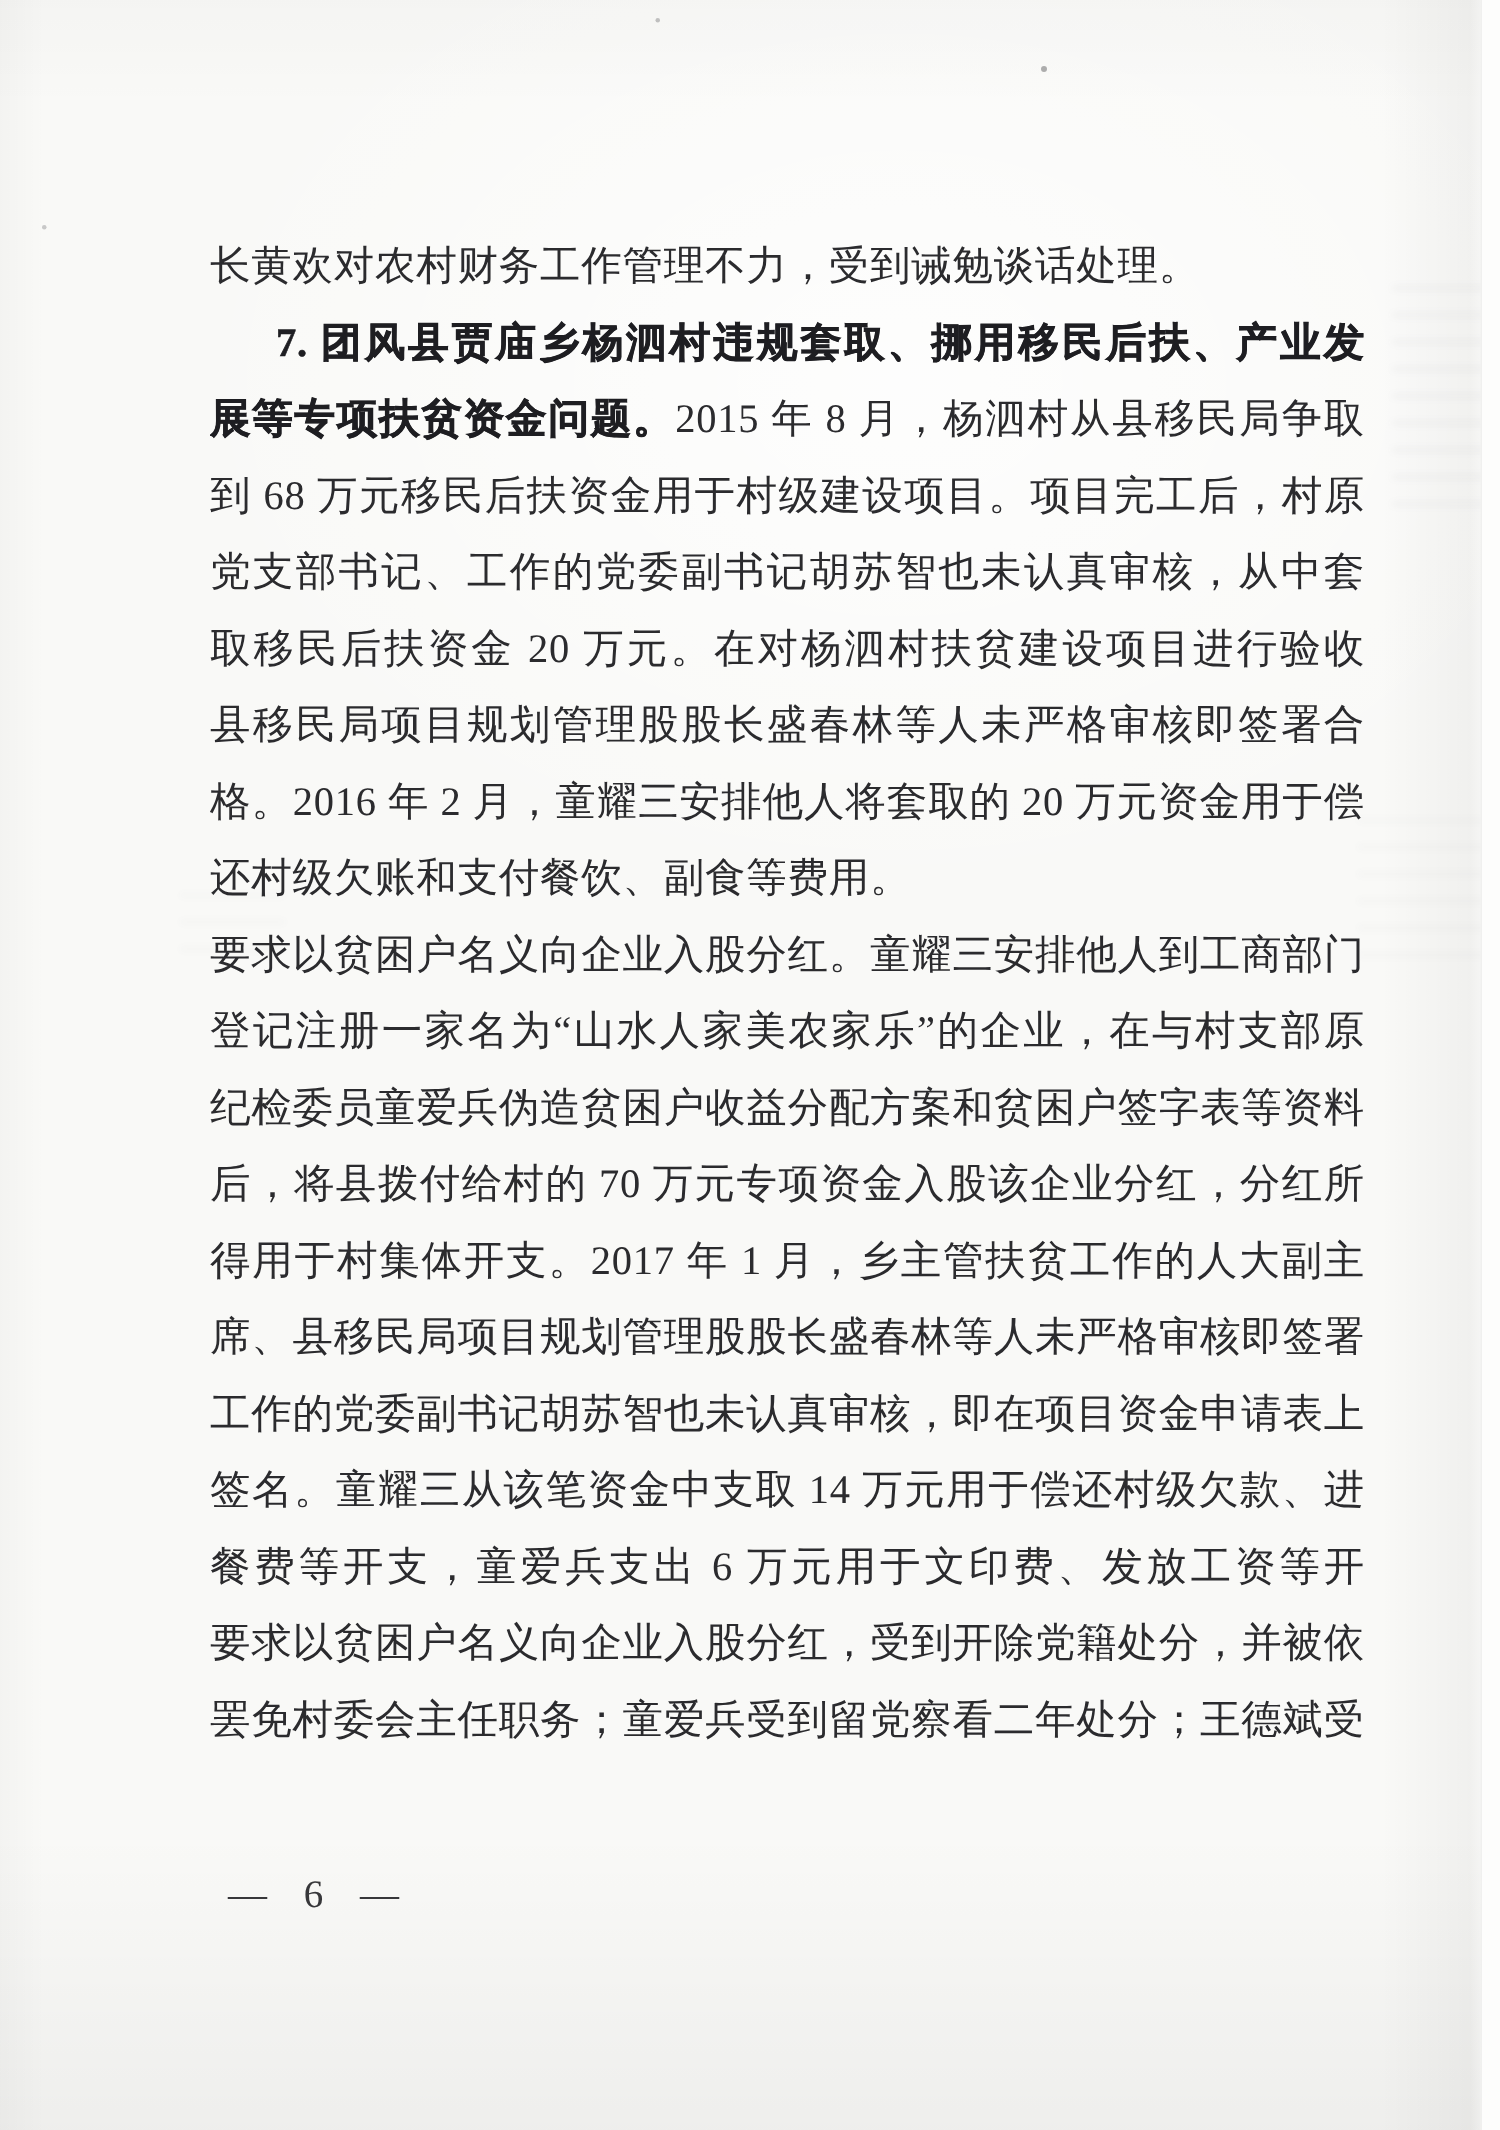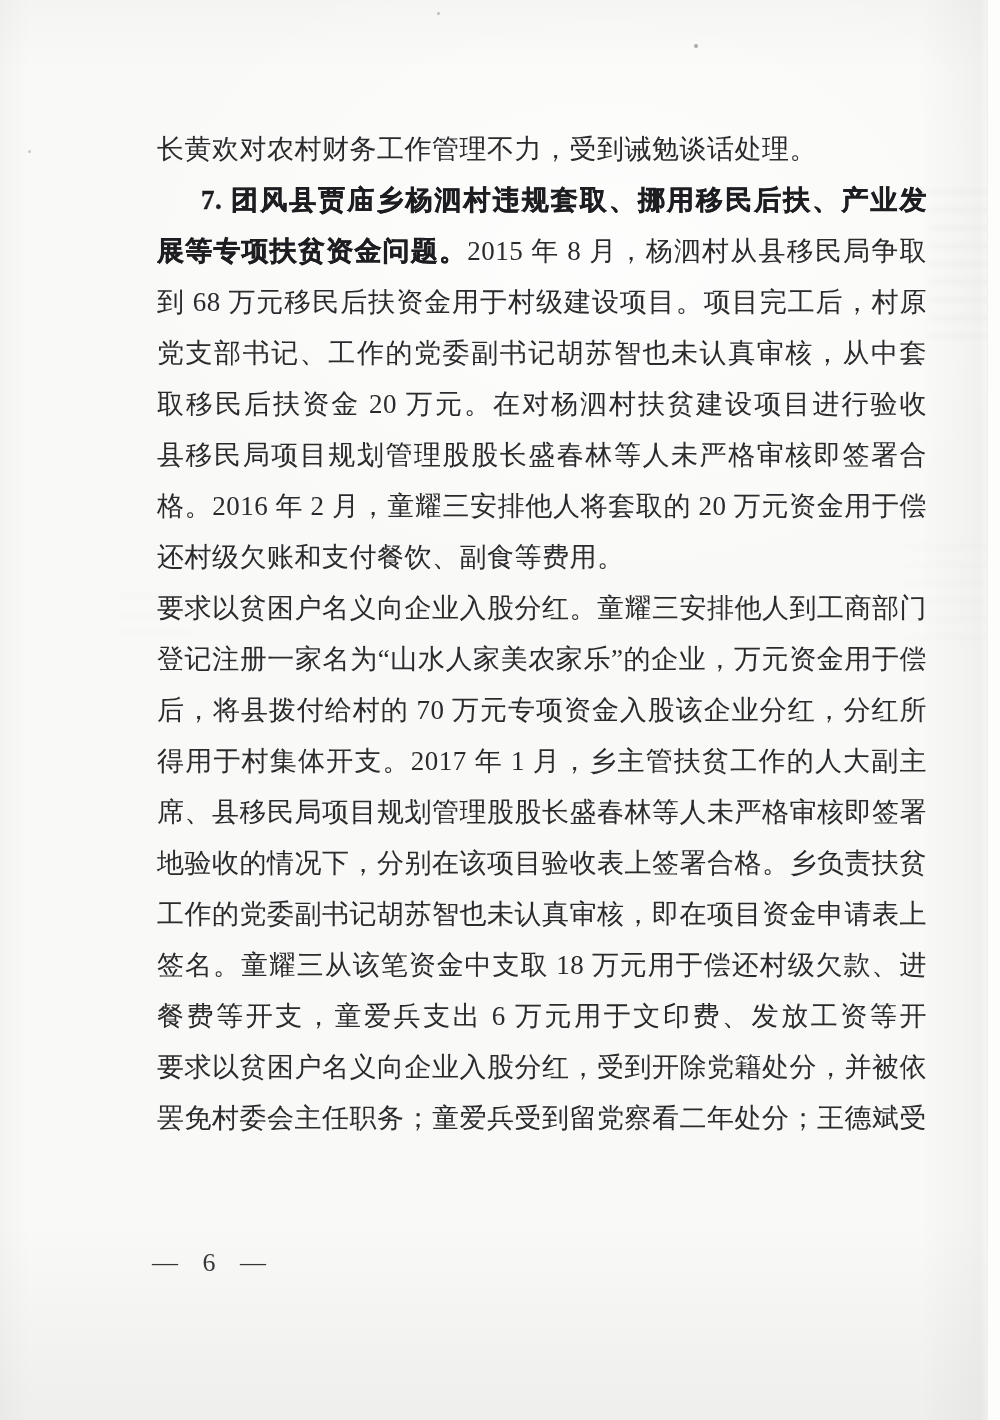--- a/index.html
+++ b/index.html
@@ -26,24 +26,23 @@
       var(--paper);
   }
   .edge-strip {
     position: absolute; right: 0; top: 0;
     width: 13px; height: 100%;
     background: #fdfdfc;
     border-left: 1px solid rgba(0,0,0,0.05);
   }
   .text-column {
     position: absolute;
-    left: 140px; top: 124px;
+    left: 140px; top: 152px;
     width: 770px;
     color: var(--ink);
-    margin-left: 17px;
   }
   .line {
     height: 51px;
     line-height: 51px;
     font-size: 27px;
     letter-spacing: 0.5px;
     text-align: justify;
     text-align-last: justify;
     text-justify: inter-character;
     overflow: hidden;
@@ -106,27 +105,27 @@
       <div class="line para-end"><span class="seg">长黄欢对农村财务工作管理不力，受到诫勉谈话处理。</span></div>
       <div class="line indent"><span class="seg bold">7. 团风县贾庙乡杨泗村违规套取、挪用移民后扶、产业发</span></div>
       <div class="line"><span class="seg bold">展等专项扶贫资金问题。</span><span class="seg">2015 年 8 月，杨泗村从县移民局争取</span></div>
       <div class="line"><span class="seg">到 68 万元移民后扶资金用于村级建设项目。项目完工后，村原</span></div>
       <div class="line"><span class="seg">党支部书记、工作的党委副书记胡苏智也未认真审核，从中套</span></div>
       <div class="line"><span class="seg">取移民后扶资金 20 万元。在对杨泗村扶贫建设项目进行验收时，</span></div>
       <div class="line"><span class="seg">县移民局项目规划管理股股长盛春林等人未严格审核即签署合</span></div>
       <div class="line"><span class="seg">格。2016 年 2 月，童耀三安排他人将套取的 20 万元资金用于偿</span></div>
       <div class="line para-end"><span class="seg">还村级欠账和支付餐饮、副食等费用。</span></div>
       <div class="line"><span class="seg">要求以贫困户名义向企业入股分红。童耀三安排他人到工商部门</span></div>
-      <div class="line"><span class="seg">登记注册一家名为“山水人家美农家乐”的企业，万元资金用于偿</span></div>
+      <div class="line"><span class="seg">登记注册一家名为“山水人家美农家乐”的企业，在与村支部原</span></div>
+      <div class="line"><span class="seg">纪检委员童爱兵伪造贫困户收益分配方案和贫困户签字表等资料</span></div>
       <div class="line"><span class="seg">后，将县拨付给村的 70 万元专项资金入股该企业分红，分红所</span></div>
       <div class="line"><span class="seg">得用于村集体开支。2017 年 1 月，乡主管扶贫工作的人大副主</span></div>
       <div class="line"><span class="seg">席、县移民局项目规划管理股股长盛春林等人未严格审核即签署合</span></div>
-      <div class="line"><span class="seg">地验收的情况下，分别在该项目验收表上签署合格。乡负责扶贫</span></div>
       <div class="line"><span class="seg">工作的党委副书记胡苏智也未认真审核，即在项目资金申请表上</span></div>
-      <div class="line"><span class="seg">签名。童耀三从该笔资金中支取 18 万元用于偿还村级欠款、进</span></div>
+      <div class="line"><span class="seg">签名。童耀三从该笔资金中支取 14 万元用于偿还村级欠款、进</span></div>
       <div class="line"><span class="seg">餐费等开支，童爱兵支出 6 万元用于文印费、发放工资等开支。</span></div>
       <div class="line"><span class="seg">要求以贫困户名义向企业入股分红，受到开除党籍处分，并被依法</span></div>
       <div class="line"><span class="seg">罢免村委会主任职务；童爱兵受到留党察看二年处分；王德斌受</span></div>
     </div>
 
   <div class="footer-page-number">— 6 —</div>
 
   <div class="edge-strip"></div>
 </div>
 

